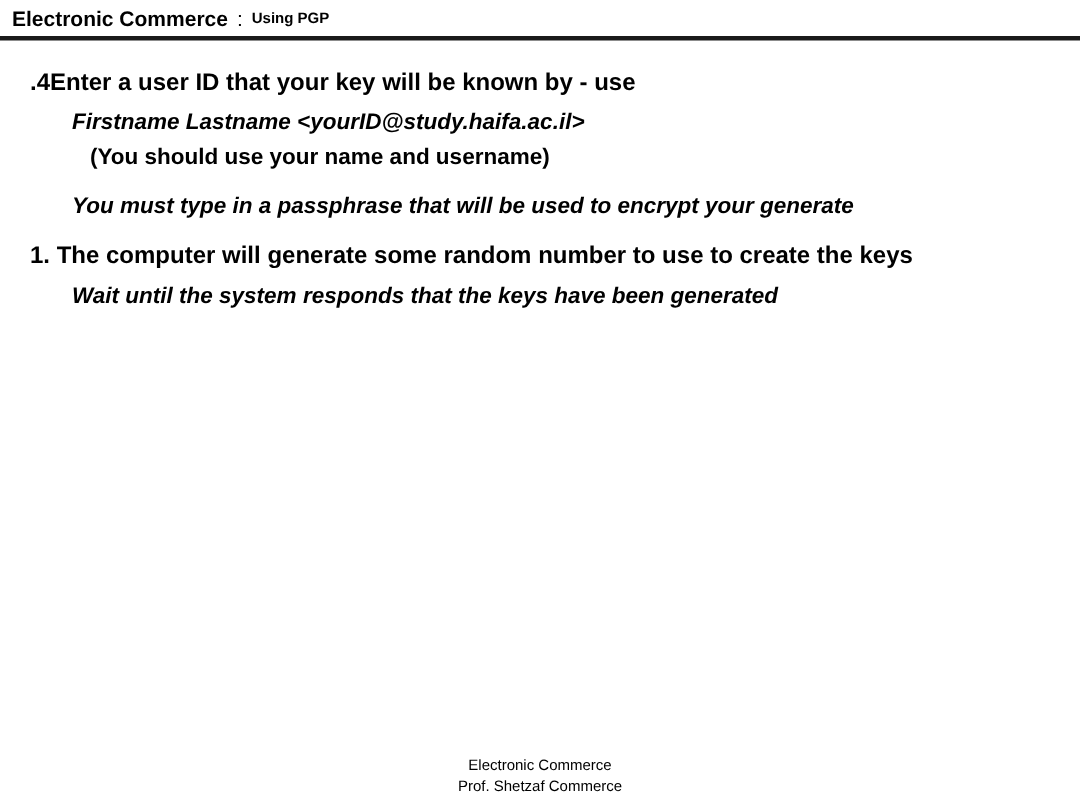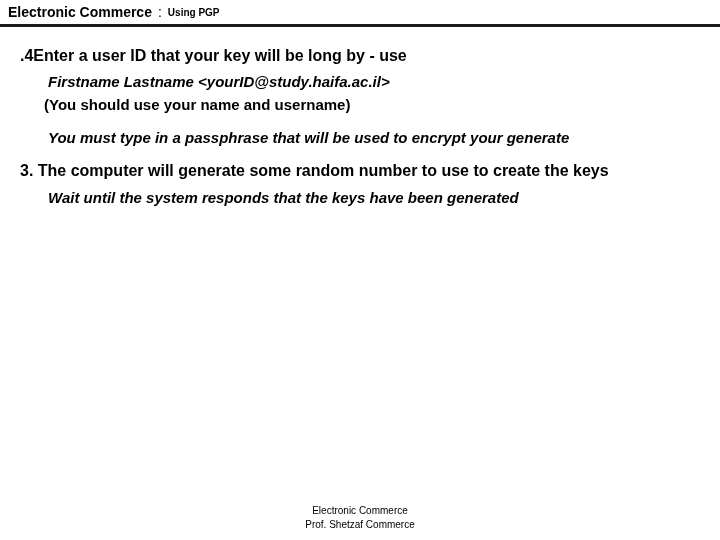--- a/index.html
+++ b/index.html
@@ -65,21 +65,21 @@
       margin-left: 28px;
       margin-bottom: 2px;
       font-style: italic;
     }
 
     .item-sub2 {
       font-size: 15px;
       font-weight: bold;
       color: #000000;
       line-height: 1.4;
-      margin-left: 24px;
+      margin-left: 40px;
       margin-bottom: 6px;
     }
 
     .section {
       margin-bottom: 12px;
     }
 
     
     .footer {
       position: absolute;
@@ -100,31 +100,31 @@
 
 <div class="header">
   <span class="header-title">Electronic Commerce</span>
   <span class="header-separator">:</span>
   <span class="header-subtitle">Using PGP</span>
 </div>
 
 <div class="main-content">
 
   <div class="section">
-    <div class="item-main">.4Enter a user ID that your key will be long by - use</div>
+    <div class="item-main">.4Enter a user ID that your key will be known by - use</div>
     <div class="item-sub">Firstname Lastname  &lt;yourID@study.haifa.ac.il&gt;</div>
     <div class="item-sub2">(You should use your name and username)</div>
   </div>
 
   <div class="section">
     <div class="item-sub">You must type in a passphrase that will be used to encrypt your generate</div>
   </div>
 
   <div class="section">
-    <div class="item-main">3. The computer will generate some random number to use to create the keys</div>
+    <div class="item-main">1. The computer will generate some random number to use to create the keys</div>
     <div class="item-sub">Wait until the system responds that the keys have been generated</div>
   </div>
 
 </div>
 
 <div class="footer">
   <div class="footer-text">Electronic Commerce</div>
   <div class="footer-text">Prof. Shetzaf Commerce</div>
 </div>
 

